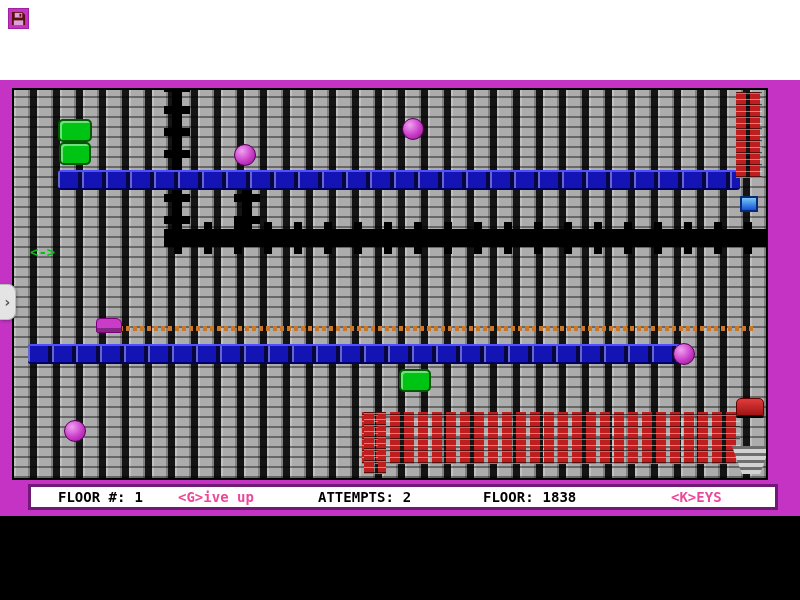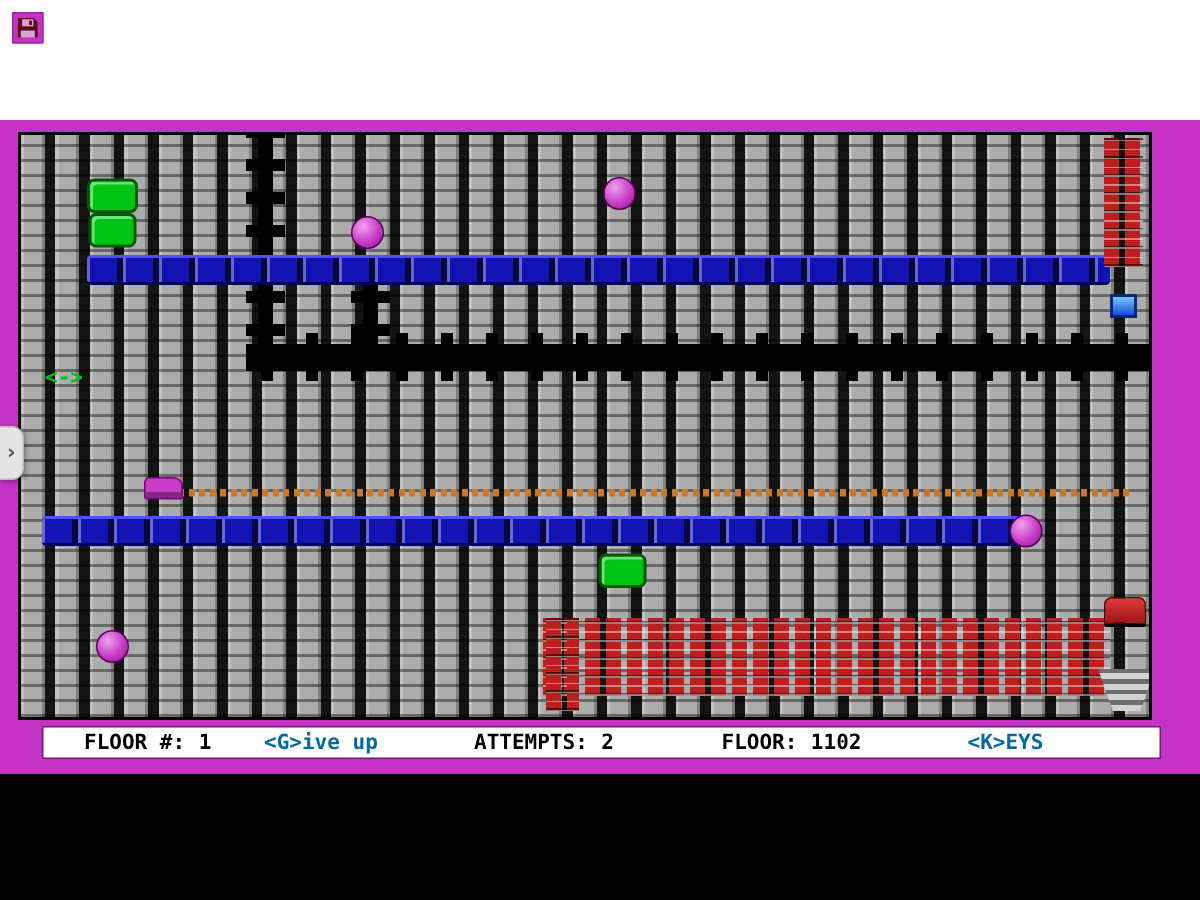--- a/index.html
+++ b/index.html
@@ -47,24 +47,24 @@
         repeating-linear-gradient(90deg, #BE1E1E 0 10px, rgba(0,0,0,0) 10px 14px);}
   .teleport{background:linear-gradient(#78C8F0,#1450DC);border:2px solid #0A2878;}
   .cart{background:linear-gradient(#E03C3C,#A01414);border:1px solid #600000;
         border-radius:5px 5px 2px 2px;box-shadow:0 2px 0 #000;}
   .hopper{clip-path:polygon(0 0,100% 0,74% 100%,26% 100%);
         background:repeating-linear-gradient(0deg, #D2D2D2 0 4px, #6E6E6E 4px 7px);}
   .glyph-sprite{color:#00C414;font:bold 14px "DejaVu Sans Mono",monospace;line-height:16px;}
 
   
   .statusbar{position:absolute;left:28px;top:404px;width:744px;height:20px;background:#fff;
-             border:1px solid #701a75;font:bold 14px "DejaVu Sans Mono",monospace;color:#000;text-decoration:underline;}
+             border:3px solid #701a75;font:bold 14px "DejaVu Sans Mono",monospace;color:#000;text-decoration:underline;}
   .st{position:absolute;top:1px;white-space:pre;line-height:18px;}
   .st .val{padding-left:9px;}
-  .st.blue{color:#0369a1;}
+  .st.blue{color:#ec4899;}
 
   
   .sidetab{position:absolute;left:0;top:284px;width:15px;height:34px;background:#E4E4E4;
            border:1px solid #BBB;border-left:none;border-radius:0 8px 8px 0;
            display:flex;align-items:center;justify-content:center;cursor:pointer;
            color:#555;font:bold 14px "DejaVu Sans",sans-serif;box-shadow:1px 1px 3px rgba(0,0,0,.3);}
 
   
   .bottombar{position:absolute;left:0;top:516px;width:800px;height:84px;background:#000;}
 </style>
@@ -106,22 +106,22 @@
         <div class="sprite bricks" style="left: 722px; top: 2px; width: 26px; height: 86px;"></div>
         <div class="sprite teleport" style="left: 726px; top: 106px; width: 18px; height: 16px;"></div>
         <div class="sprite cart" style="left: 722px; top: 308px; width: 28px; height: 18px;"></div>
         <div class="sprite hopper" style="left: 718px; top: 356px; width: 38px; height: 28px;"></div>
       </div>
 
     <div class="statusbar">
       <span class="st" style="left:27px"><span>FLOOR #:</span><span class="val">1</span></span>
       <span class="st blue" style="left:147px">&lt;G&gt;ive up</span>
       <span class="st" style="left:287px"><span>ATTEMPTS:</span><span class="val">2</span></span>
-      <span class="st" style="left:452px"><span>FLOOR:</span><span class="val">1102</span></span>
-      <span class="st blue" style="left:616px">&lt;K&gt;EYS</span>
+      <span class="st" style="left:452px"><span>FLOOR:</span><span class="val">1838</span></span>
+      <span class="st blue" style="left:640px">&lt;K&gt;EYS</span>
     </div>
   </div>
 
   <div class="sidetab">
     <span>›</span>
   </div>
 
   <div class="bottombar"></div>
 
 </div>

